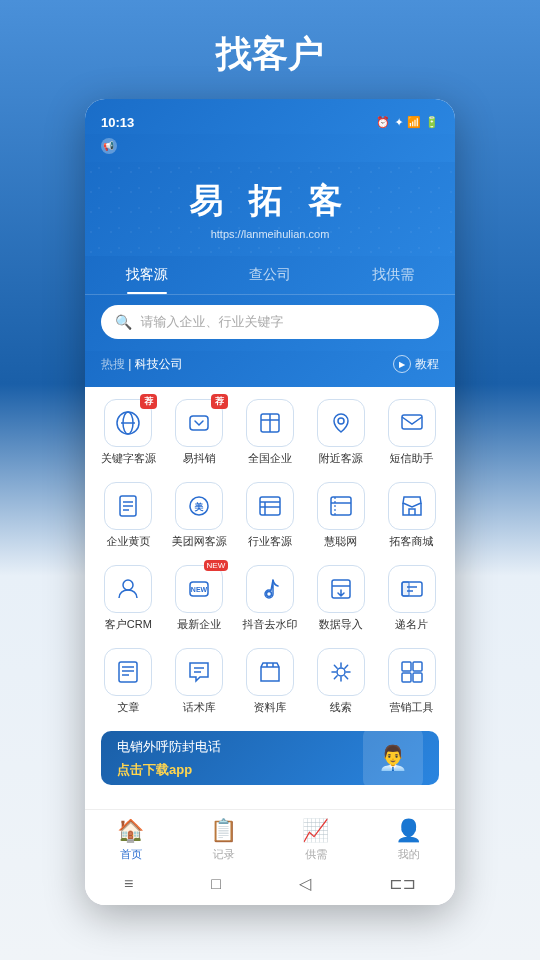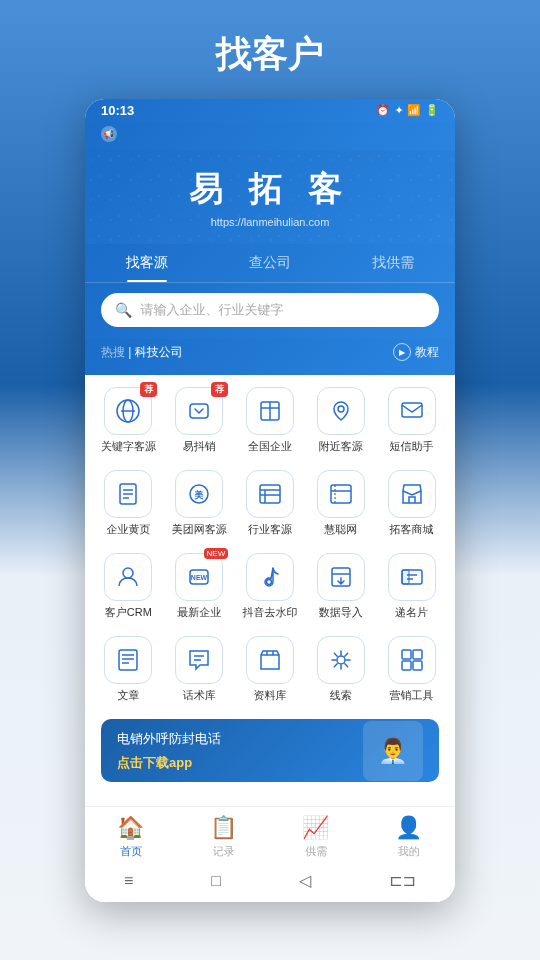--- a/index.html
+++ b/index.html
@@ -27,21 +27,21 @@
       margin: 0 auto;
       background: white;
       border-radius: 20px;
       overflow: hidden;
       box-shadow: 0 10px 40px rgba(0,0,0,0.3);
     }
 
     
     .status-bar {
       background: linear-gradient(135deg, #1a6dc8, #2a85e0);
-      padding: 4px 16px 4px;
+      padding: 16px 16px 4px;
       display: flex;
       justify-content: space-between;
       align-items: center;
       color: white;
       font-size: 12px;
     }
     .status-time { font-weight: 600; font-size: 13px; }
     .status-icons { display: flex; gap: 4px; align-items: center; font-size: 11px; }
 
     
@@ -213,21 +213,21 @@
       padding: 1px 3px;
       border-radius: 4px;
     }
 
     
     .banner {
       margin: 0 8px 12px;
       border-radius: 10px;
       overflow: hidden;
       background: linear-gradient(135deg, #1a5fa8, #2a85e0);
-      height: 63px;
+      height: 54px;
       display: flex;
       align-items: center;
       padding: 0 16px;
       color: white;
     }
     .banner-text {
       font-size: 13px;
       line-height: 1.8;
     }
     .banner-highlight { color: #ffd54f; font-weight: 600; }

